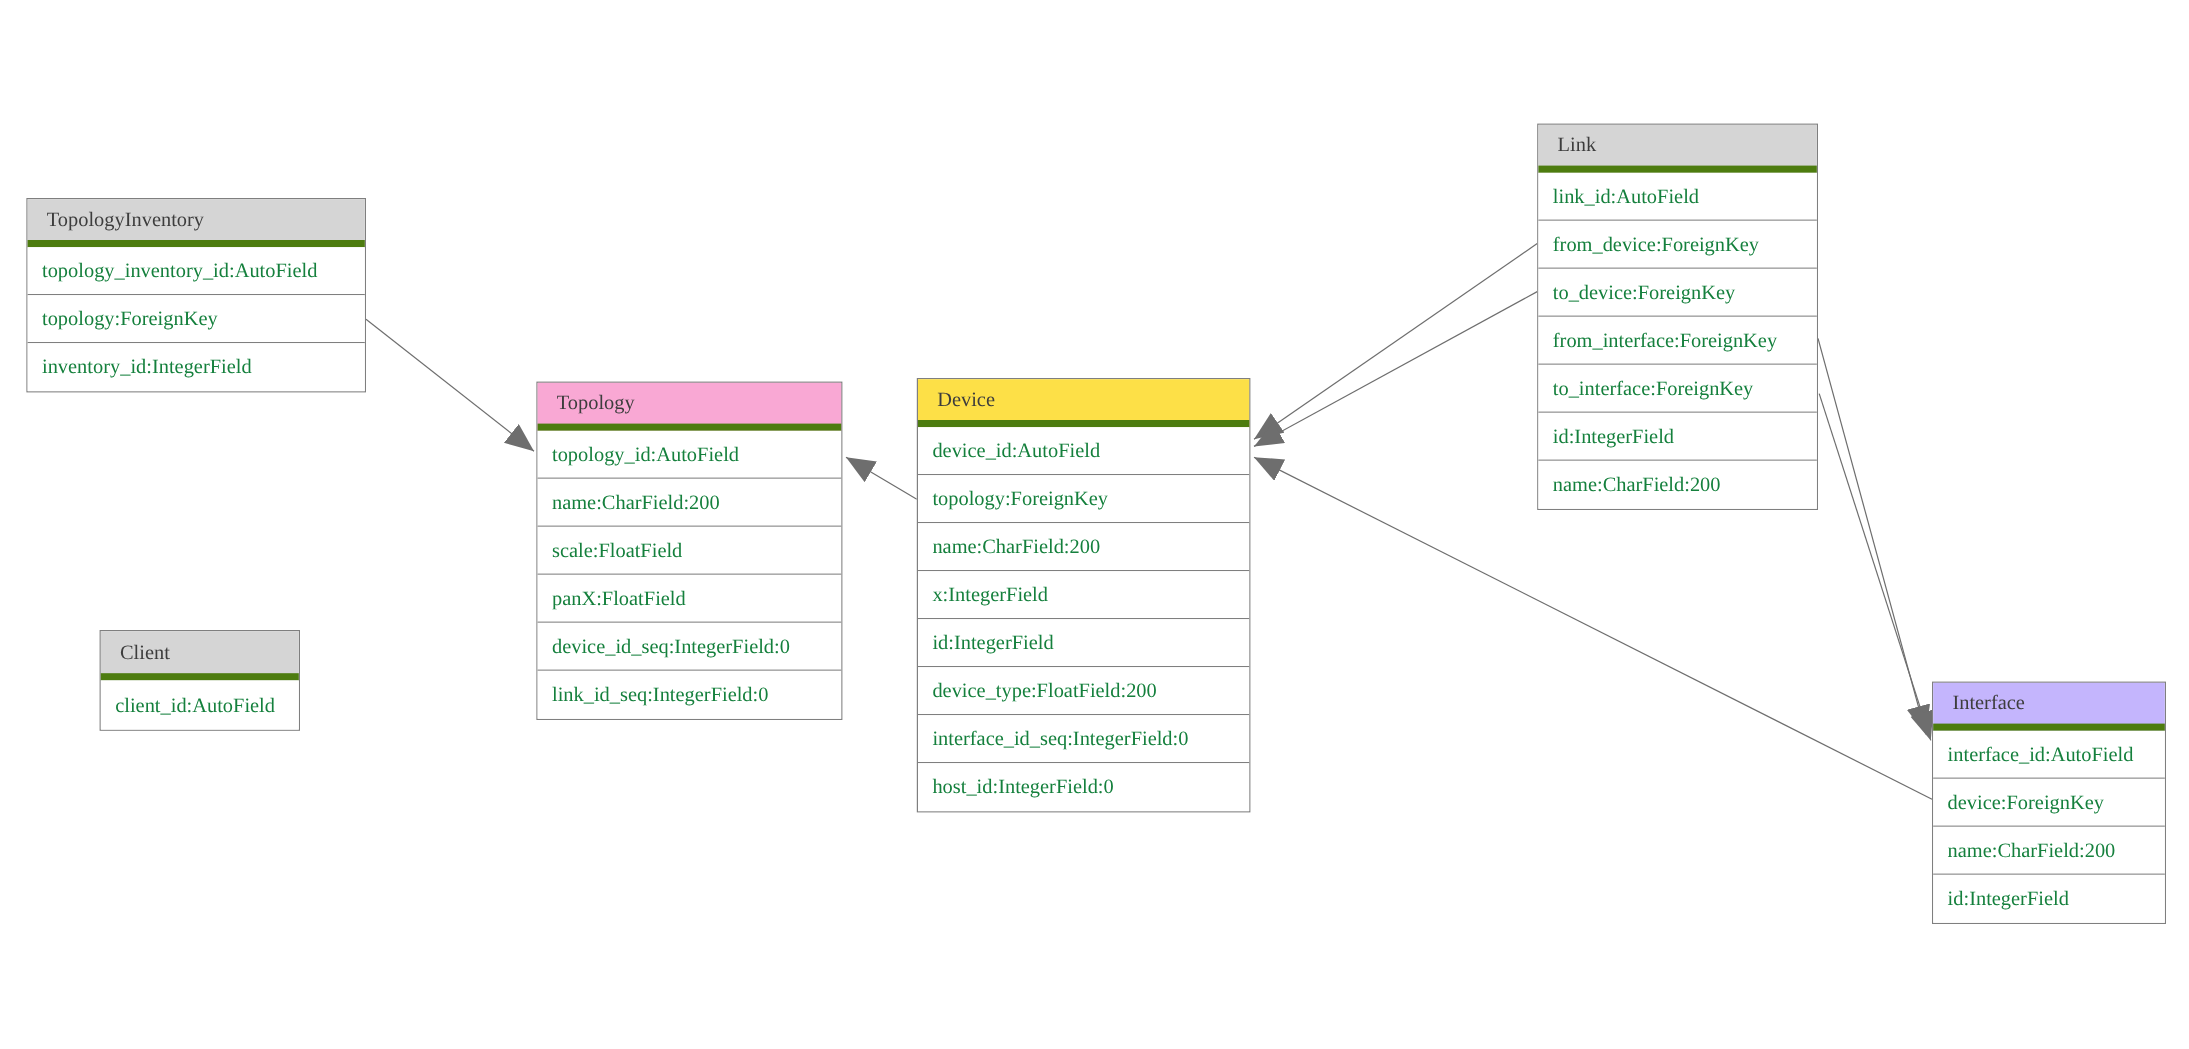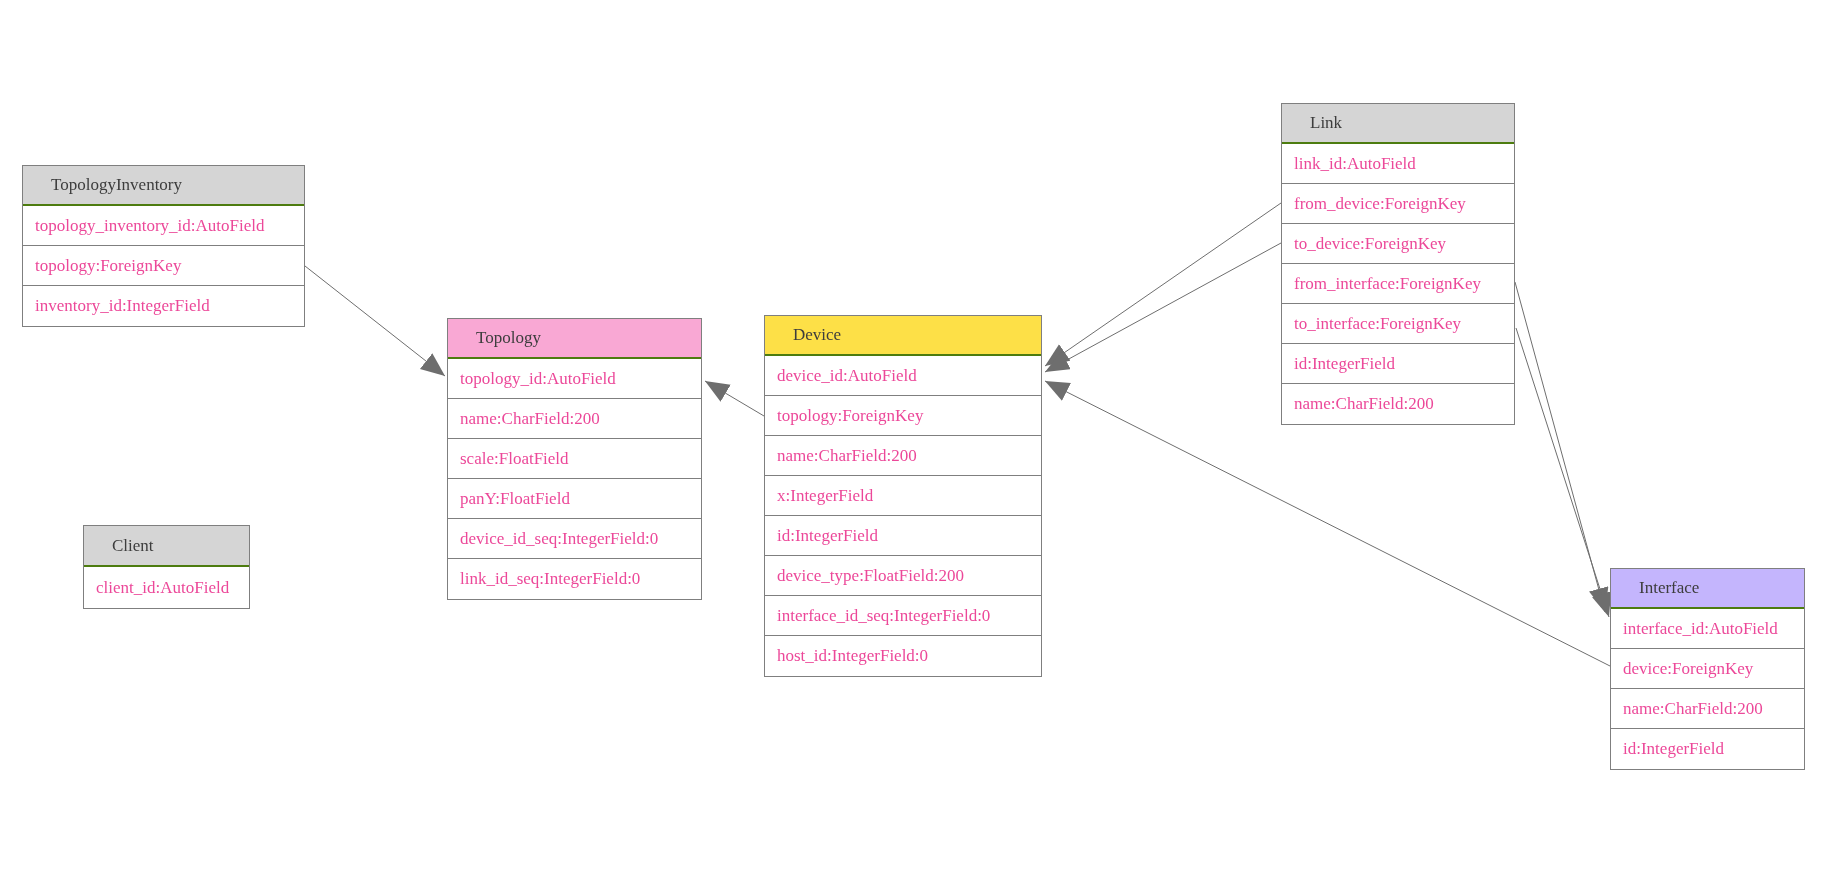--- a/index.html
+++ b/index.html
@@ -23,39 +23,39 @@
     height: 874px;
   }
   .entity-table {
     position: absolute;
     background: #ffffff;
     border: 1.5px solid #7f7f7f;
     box-sizing: border-box;
   }
   .entity-header {
     background: #d5d5d5;
-    border-bottom: 2px solid #4d7c0f;
+    border-bottom: 6px solid #4d7c0f;
     box-sizing: border-box;
     display: flex;
     align-items: center;
-    padding-left: 28px;
+    padding-left: 16px;
     font-size: 17px;
     color: #3d3d3d;
     white-space: nowrap;
     overflow: hidden;
   }
   .entity-row {
     background: #ffffff;
     border-bottom: 1px solid #7f7f7f;
     box-sizing: border-box;
     display: flex;
     align-items: center;
     padding-left: 12px;
     font-size: 17px;
-    color: #ec4899;
+    color: #15803d;
     white-space: nowrap;
     overflow: hidden;
   }
   .entity-row:last-child {
     border-bottom: none;
   }
 </style>
 </head>
 <body>
 
@@ -81,21 +81,21 @@
         <div class="entity-header" style="height: 40px; background: rgb(213, 213, 213); color: rgb(61, 61, 61);">TopologyInventory</div>
         <div class="entity-row" style="height: 40px;">topology_inventory_id:AutoField</div>
         <div class="entity-row" style="height: 40px;">topology:ForeignKey</div>
         <div class="entity-row" style="height: 40px;">inventory_id:IntegerField</div>
       </div>
       <div class="entity-table" style="left: 447px; top: 318px; width: 255px; border-color: rgb(127, 127, 127);">
         <div class="entity-header" style="height: 40px; background: #f9a8d4; color: rgb(61, 61, 61);">Topology</div>
         <div class="entity-row" style="height: 40px;">topology_id:AutoField</div>
         <div class="entity-row" style="height: 40px;">name:CharField:200</div>
         <div class="entity-row" style="height: 40px;">scale:FloatField</div>
-        <div class="entity-row" style="height: 40px;">panY:FloatField</div>
+        <div class="entity-row" style="height: 40px;">panX:FloatField</div>
         <div class="entity-row" style="height: 40px;">device_id_seq:IntegerField:0</div>
         <div class="entity-row" style="height: 40px;">link_id_seq:IntegerField:0</div>
       </div>
       <div class="entity-table" style="left: 83px; top: 525px; width: 167px; border-color: rgb(127, 127, 127);">
         <div class="entity-header" style="height: 41px; background: rgb(213, 213, 213); color: rgb(61, 61, 61);">Client</div>
         <div class="entity-row" style="height: 41px;">client_id:AutoField</div>
       </div>
       <div class="entity-table" style="left: 764px; top: 315px; width: 278px; border-color: rgb(127, 127, 127);">
         <div class="entity-header" style="height: 40px; background: #fde047; color: rgb(61, 61, 61);">Device</div>
         <div class="entity-row" style="height: 40px;">device_id:AutoField</div>

